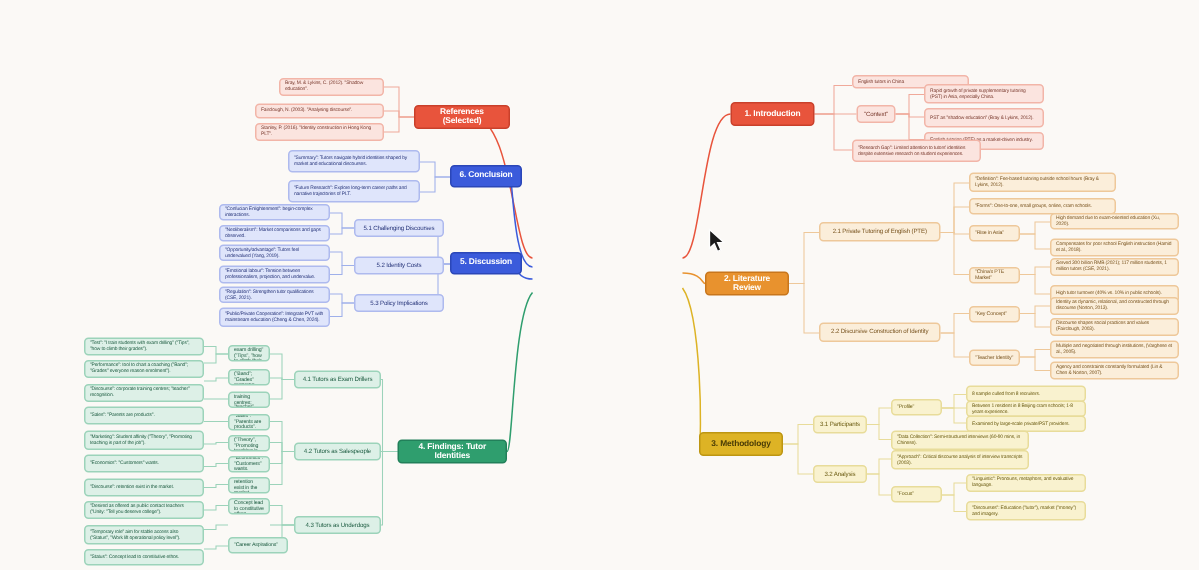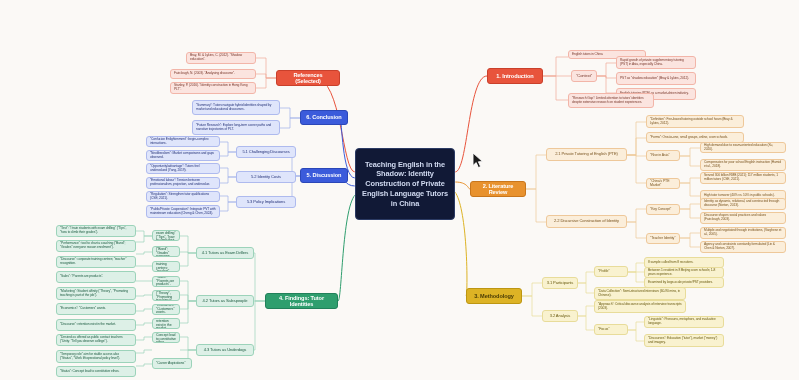--- a/index.html
+++ b/index.html
@@ -107,23 +107,20 @@
   <path d="M152 266 L144 266 L144 266 L136 266" stroke="#9cd3ba" stroke-width="0.7" fill="none"></path>
   <path d="M152 281 L144 281 L144 281 L136 281" stroke="#9cd3ba" stroke-width="0.7" fill="none"></path>
   <path d="M152 295 L144 295 L144 296 L136 296" stroke="#9cd3ba" stroke-width="0.7" fill="none"></path>
   <path d="M152 309 L144 309 L144 311 L136 311" stroke="#9cd3ba" stroke-width="0.7" fill="none"></path>
   <path d="M152 323 L144 323 L144 325 L136 325" stroke="#9cd3ba" stroke-width="0.7" fill="none"></path>
   <path d="M152 337 L144 337 L144 340 L136 340" stroke="#9cd3ba" stroke-width="0.7" fill="none"></path>
   <path d="M152 350 L144 350 L144 353 L136 353" stroke="#9cd3ba" stroke-width="0.7" fill="none"></path>
   <path d="M152 364 L144 364 L144 366 L136 366" stroke="#9cd3ba" stroke-width="0.7" fill="none"></path>
 </svg>
 
-<div class="node central" style="left:355px;top:148px;width:100px;height:72px;">
-  <span>Teaching English in the Shadow: Identity Construction of Private English Language Tutors in China</span>
-</div>
 
 <div class="node b1" style="left:487px;top:68px;width:56px;height:16px;background:#e8543c;border:1px solid #c9402b;">
   <span>1. Introduction</span>
 </div>
 <div class="node leaf" style="left:568px;top:50px;width:78px;height:9px;background:#fbe4df;border:1px solid #f2b5a8;color:#7a3a2e;">
   <span>English tutors in China</span>
 </div>
 <div class="node b2" style="left:571px;top:70px;width:26px;height:12px;background:#fbe4df;border:1px solid #f2b5a8;color:#7a3a2e;">
   <span>"Context"</span>
 </div>

